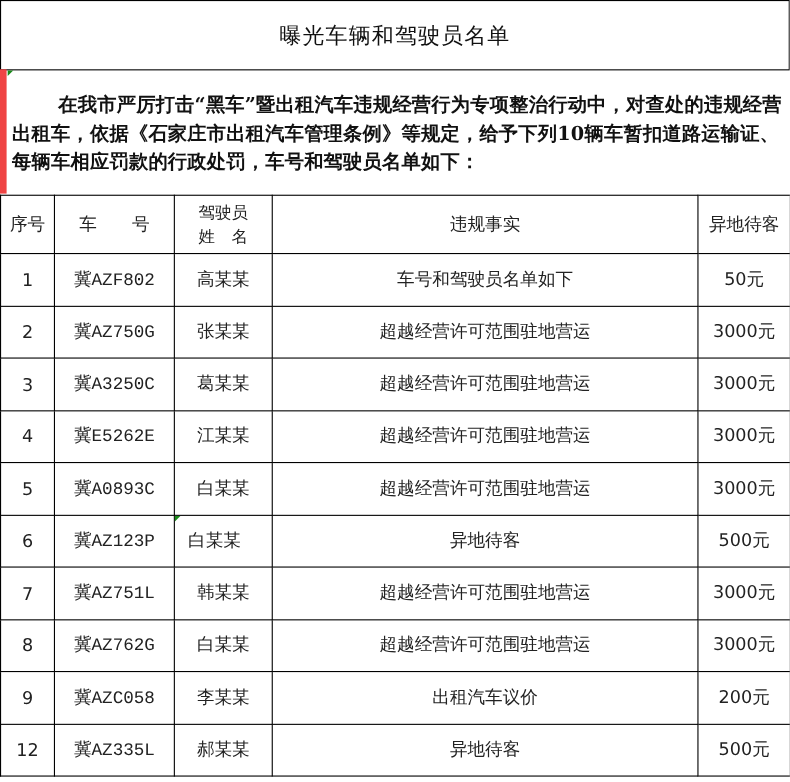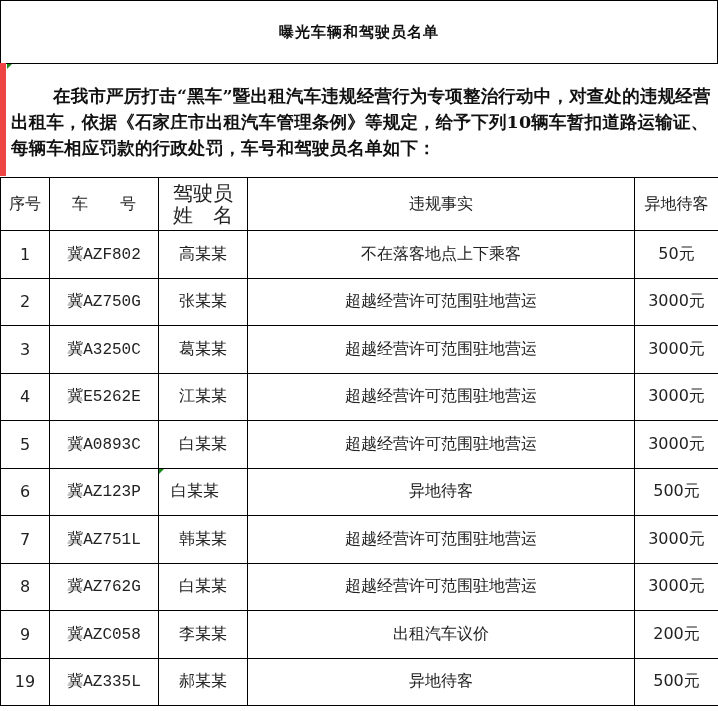--- a/index.html
+++ b/index.html
@@ -1,34 +1,34 @@
 <!DOCTYPE html>
 <html><head>
 <meta charset="utf-8">
 <style>
   html, body { margin: 0; padding: 0; background: #ffffff; }
   body { width: 718px; height: 711px; position: relative; overflow: hidden;
          font-family: "DejaVu Serif", "Liberation Serif", serif; color: #111; }
   .sheet { position: absolute; left: 0; top: 0; width: 718px; height: 711px; }
   .title-box { position: absolute; left: 0; top: 0; width: 716px; height: 62px;
                border: 1px solid #000; display: flex; align-items: center; justify-content: center;
-               font-size: 15px; font-weight: bold; letter-spacing: 1px; }
+               font-size: 20px; font-weight: normal; letter-spacing: 1px; }
   .intro-box { position: absolute; left: 0; top: 63px; width: 716px; height: 113px;
                border-left: 6px solid #ef4444; border-right: 1px solid #000; box-sizing: content-box; }
   .intro-text { position: absolute; left: 5px; top: 20px; width: 708px; font-size: 17.5px; font-weight: bold;
                 line-height: 26px; text-indent: 42px; letter-spacing: 0.2px; }
   .marker { position: absolute; width: 0; height: 0; border-top: 5px solid #1a8a1a; border-right: 5px solid transparent; }
   table { position: absolute; left: 0; top: 177px; border-collapse: collapse; table-layout: fixed;
           width: 718px; font-family: "DejaVu Sans", "Liberation Sans", sans-serif; }
   td, th { border: 1.5px solid #000; text-align: center; vertical-align: middle; padding: 0;
            font-weight: normal; color: #222; font-size: 16px; }
   th { height: 52px; }
   td { height: 46.5px; }
   .plate { font-family: Liberation Mono, monospace; font-size: 16px; }
-  .hdr-driver { line-height: 22px; font-size: 20px; text-align: center; }
+  .hdr-driver { line-height: 22px; font-size: 15px; text-align: center; }
 </style>
 </head>
 <body>
 
 <div class="sheet">
   <div class="title-box">
     <span>曝光车辆和驾驶员名单</span>
   </div>
 
   <div class="intro-box">
@@ -54,21 +54,21 @@
         </th>
         <th>违规事实</th>
         <th>异地待客</th>
       </tr>
     </thead>
     <tbody>
       <tr>
         <td>1</td>
         <td class="plate">冀AZF802</td>
         <td>高某某</td>
-        <td>不在落客地点上下乘客</td>
+        <td>车号和驾驶员名单如下</td>
         <td>50元</td>
       </tr>
       <tr>
         <td>2</td>
         <td class="plate">冀AZ750G</td>
         <td>张某某</td>
         <td>超越经营许可范围驻地营运</td>
         <td>3000元</td>
       </tr>
       <tr>
@@ -117,21 +117,21 @@
         <td>3000元</td>
       </tr>
       <tr>
         <td>9</td>
         <td class="plate">冀AZC058</td>
         <td>李某某</td>
         <td>出租汽车议价</td>
         <td>200元</td>
       </tr>
       <tr>
-        <td>19</td>
+        <td>12</td>
         <td class="plate">冀AZ335L</td>
         <td>郝某某</td>
         <td>异地待客</td>
         <td>500元</td>
       </tr>
     </tbody>
   </table>
 </div>
 
 </body></html>

